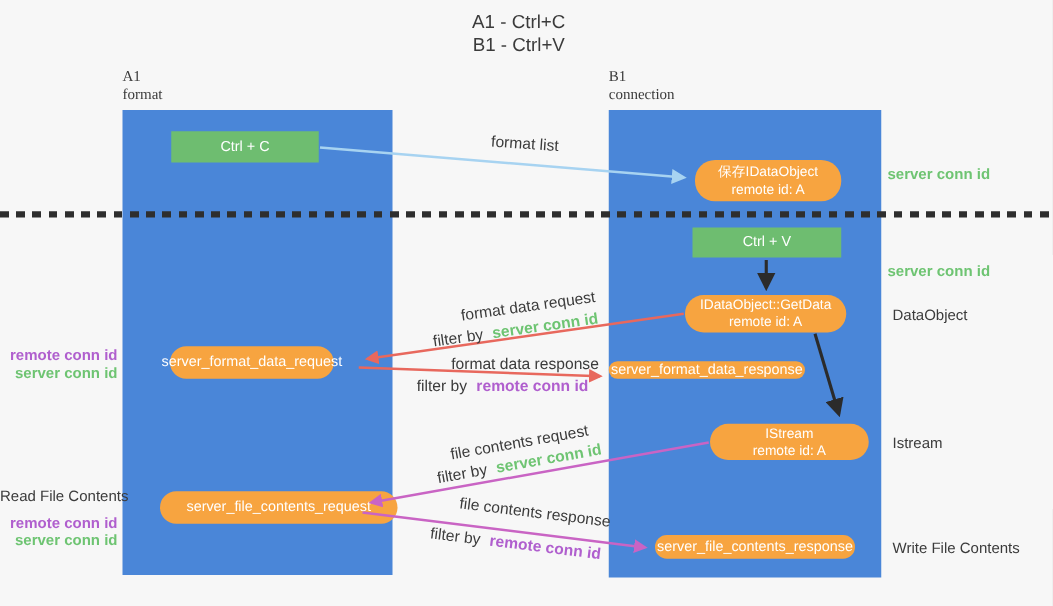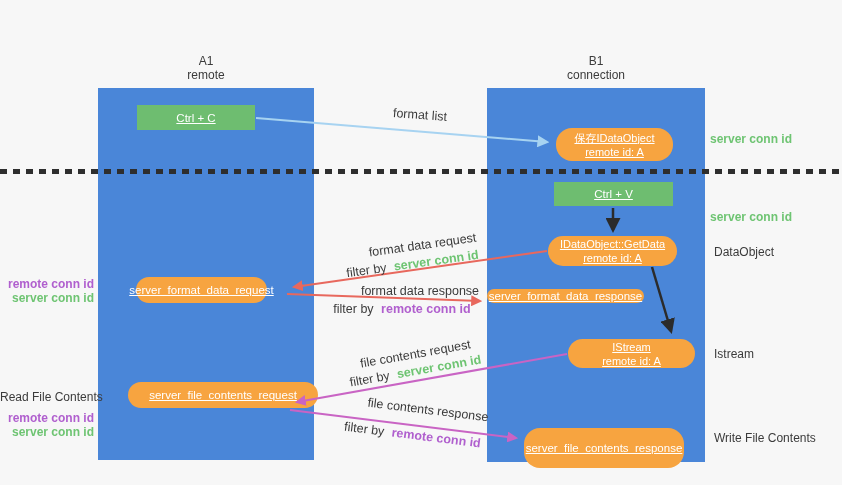--- a/index.html
+++ b/index.html
@@ -20,47 +20,46 @@
   body{font-family:"Liberation Sans", sans-serif;}
   .canvas{
     position:relative;width:842px;height:485px;background:var(--bg);
     overflow:hidden;margin:0 auto;color:var(--ink);
   }
   .abs{position:absolute;}
   .title{
     left:315px;top:8px;width:200px;text-align:center;
     font-size:15px;line-height:19px;color:var(--ink);
   }
-  .col-header{font-size:12px;line-height:14px;text-align:center;color:var(--ink);}
+  .col-header{font-size:12px;line-height:14px;color:var(--ink);font-family:Liberation Serif, serif;}
   .col-header.left{left:98px;top:54px;width:216px;}
   .col-header.right{left:487px;top:54px;width:218px;}
   .lane{background:var(--lane-blue);}
   .lane.left{left:98px;top:88px;width:216px;height:372px;}
   .lane.right{left:487px;top:88px;width:218px;height:374px;}
   .divider{
     left:0;top:169px;width:842px;height:5px;z-index:6;
     background:repeating-linear-gradient(to right,#2e2e2e 0 7px,transparent 7px 13px);
   }
   .node{
     display:flex;flex-direction:column;align-items:center;justify-content:center;
     color:#fff;font-size:11.5px;line-height:14px;text-align:center;z-index:4;
     white-space:nowrap;
-    text-decoration:underline;
   }
   .node.green{background:var(--box-green);}
   .node.orange{background:var(--box-orange);border-radius:16px;}
   #n-ctrl-c{left:137px;top:105px;width:118px;height:25px;}
   #n-save{left:556px;top:128px;width:117px;height:33px;font-size:11px;}
   #n-ctrl-v{left:554px;top:182px;width:119px;height:24px;}
   #n-getdata{left:548px;top:236px;width:129px;height:30px;font-size:11px;}
   #n-freq{left:136px;top:277px;width:131px;height:26px;}
   #n-fresp{left:487px;top:289px;width:157px;height:14px;}
   #n-istream{left:568px;top:339px;width:127px;height:29px;font-size:11px;}
-  #n-creq{left:128px;top:382px;width:190px;height:26px;}
-  #n-cresp{left:524px;top:428px;width:160px;height:40px;}
+  #n-creq{left:128px;top:393px;width:190px;height:26px;}
+  #n-cresp{left:524px;top:428px;width:160px;height:19px;}
   .flow-label{
     font-size:12.5px;color:var(--ink);text-align:center;z-index:7;white-space:nowrap;
   }
   .flow-label .kw{font-weight:bold;}
   .flow-label .kw.green{color:var(--green-text);}
   .flow-label .kw.purple{color:var(--purple-text);}
   .flow-label span + span{margin-left:4px;}
   #fl-format-list{left:340px;top:108px;width:160px;transform:rotate(4deg);}
   #fl-fdreq{left:340px;top:238px;width:165px;transform:rotate(-8deg);}
   #fl-filter1{left:330px;top:257px;width:165px;transform:rotate(-8deg);}
@@ -90,24 +89,28 @@
   .mk-blue{fill:var(--arrow-blue);}
   .mk-red{fill:var(--arrow-red);}
   .mk-magenta{fill:var(--arrow-magenta);}
   .mk-black{fill:var(--arrow-black);}
 </style>
 </head>
 <body>
 
 <div class="canvas">
 
+  <div class="abs title">
+    <div>A1 - Ctrl+C</div>
+    <div>B1 - Ctrl+V</div>
+  </div>
 
   <div class="abs col-header left">
     <div>A1</div>
-    <div>remote</div>
+    <div>format</div>
   </div>
   <div class="abs col-header right">
     <div>B1</div>
     <div>connection</div>
   </div>
 
   <div class="abs lane left"></div>
   <div class="abs lane right"></div>
 
   <div class="abs divider"></div>

